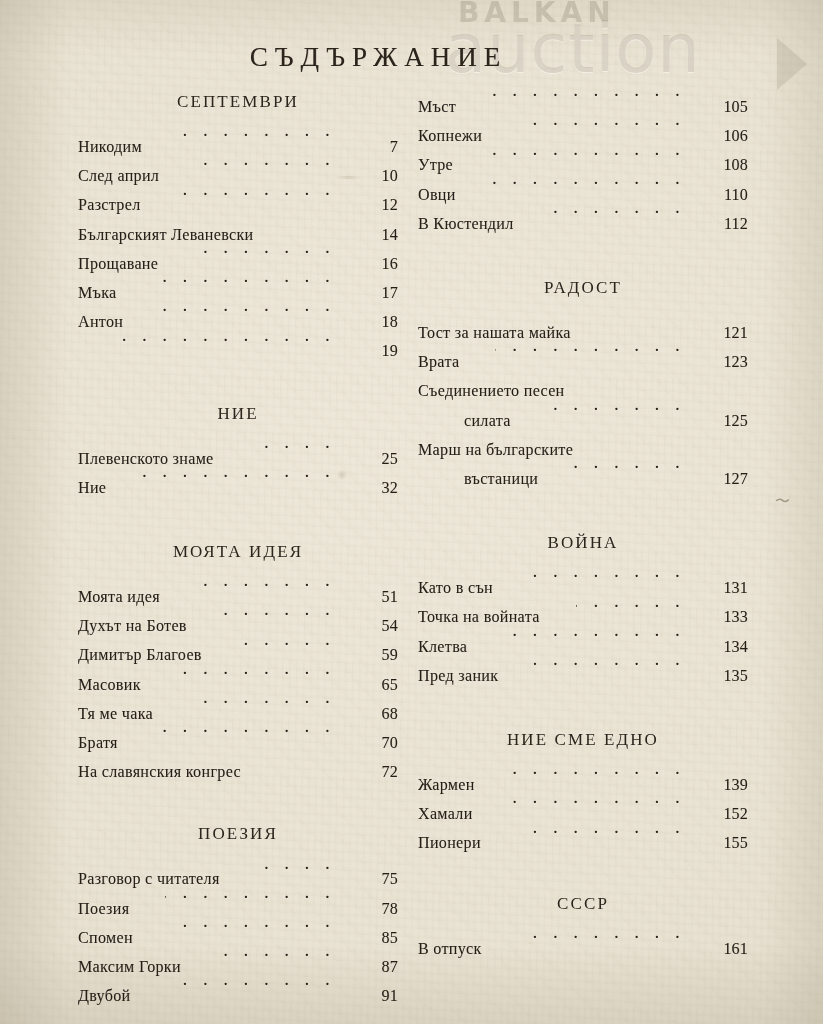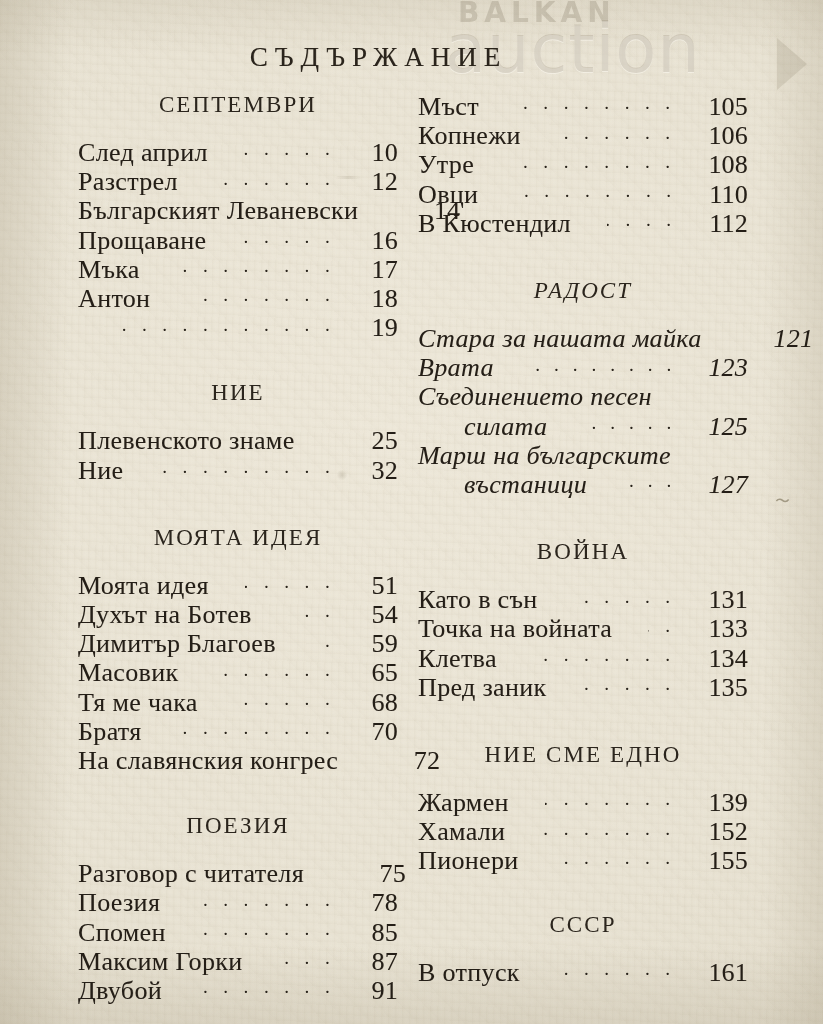--- a/index.html
+++ b/index.html
@@ -137,33 +137,33 @@
     top: 92px;
   }
   #col-left  { left: 78px;  width: 320px; }
   #col-right { left: 418px; width: 330px; }
 
   .section { margin: 0; }
 
   .section-head {
     text-align: center;
     font-family: "Liberation Serif", "DejaVu Serif", serif;
-    font-size: 23px;
+    font-size: 17px;
     letter-spacing: 2.1px;
     color: #2b251d;
     white-space: nowrap;
   }
 
   .entries { margin: 0; }
 
   .entry {
     display: flex;
-    align-items: flex-end;
+    align-items: flex-start;
     font-family: "Liberation Serif", "DejaVu Serif", serif;
-    font-size: 26px;
+    font-size: 16px;
     line-height: 29.2px;
     color: #241e17;
     white-space: nowrap;
     gap: 30px;
   }
   .entry .etitle {
     letter-spacing: .35px;
     text-shadow: 0.3px 0.3px 0 rgba(60,50,36,.25);
   }
   .entry .leader {
@@ -217,20 +217,25 @@
 
   <div id="content">
 
     <div id="toc-title">СЪДЪРЖАНИЕ</div>
 
     <div class="column" id="col-left">
         <div class="section">
           <div class="section-head" style="margin-bottom: 20px;">СЕПТЕМВРИ</div>
           <div class="entries">
             <div class="entry">
+              <span class="etitle">Никодим</span>
+              <span class="leader"></span>
+              <span class="epage">7</span>
+            </div>
+            <div class="entry">
               <span class="etitle">След април</span>
               <span class="leader"></span>
               <span class="epage">10</span>
             </div>
             <div class="entry">
               <span class="etitle">Разстрел</span>
               <span class="leader"></span>
               <span class="epage">12</span>
             </div>
             <div class="entry noleader">
@@ -368,25 +373,25 @@
               <span class="leader"></span>
               <span class="epage">110</span>
             </div>
             <div class="entry">
               <span class="etitle">В Кюстендил</span>
               <span class="leader"></span>
               <span class="epage">112</span>
             </div>
           </div>
         </div>
-        <div class="section" style="margin-top: 40px; font-style: italic;">
+        <div class="section" style="margin-top: 40px;">
           <div class="section-head" style="margin-bottom: 20px;">РАДОСТ</div>
           <div class="entries">
             <div class="entry noleader">
-              <span class="etitle">Стара за нашата майка</span>
+              <span class="etitle">Тост за нашата майка</span>
               <span class="leader"></span>
               <span class="epage">121</span>
             </div>
             <div class="entry">
               <span class="etitle">Врата</span>
               <span class="leader"></span>
               <span class="epage">123</span>
             </div>
             <div class="entry noleader nonum">
               <span class="etitle">Съединението песен</span>

